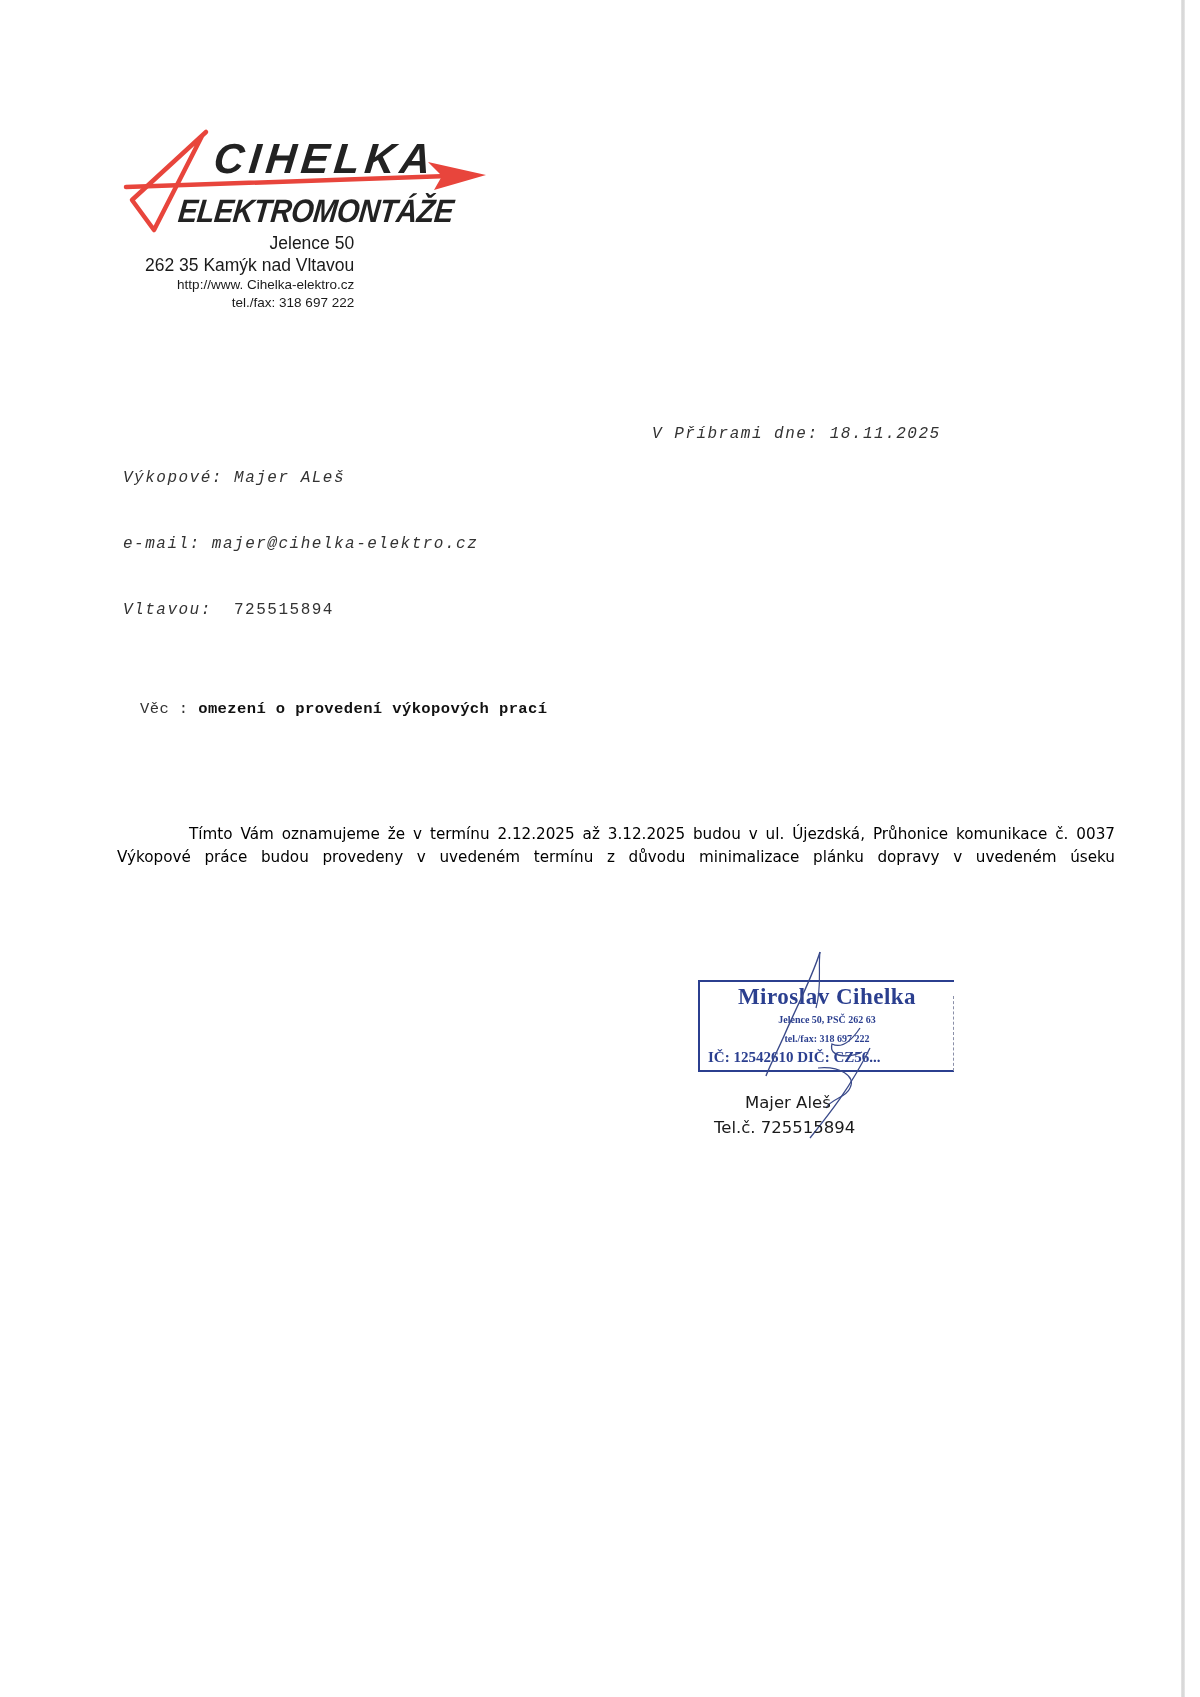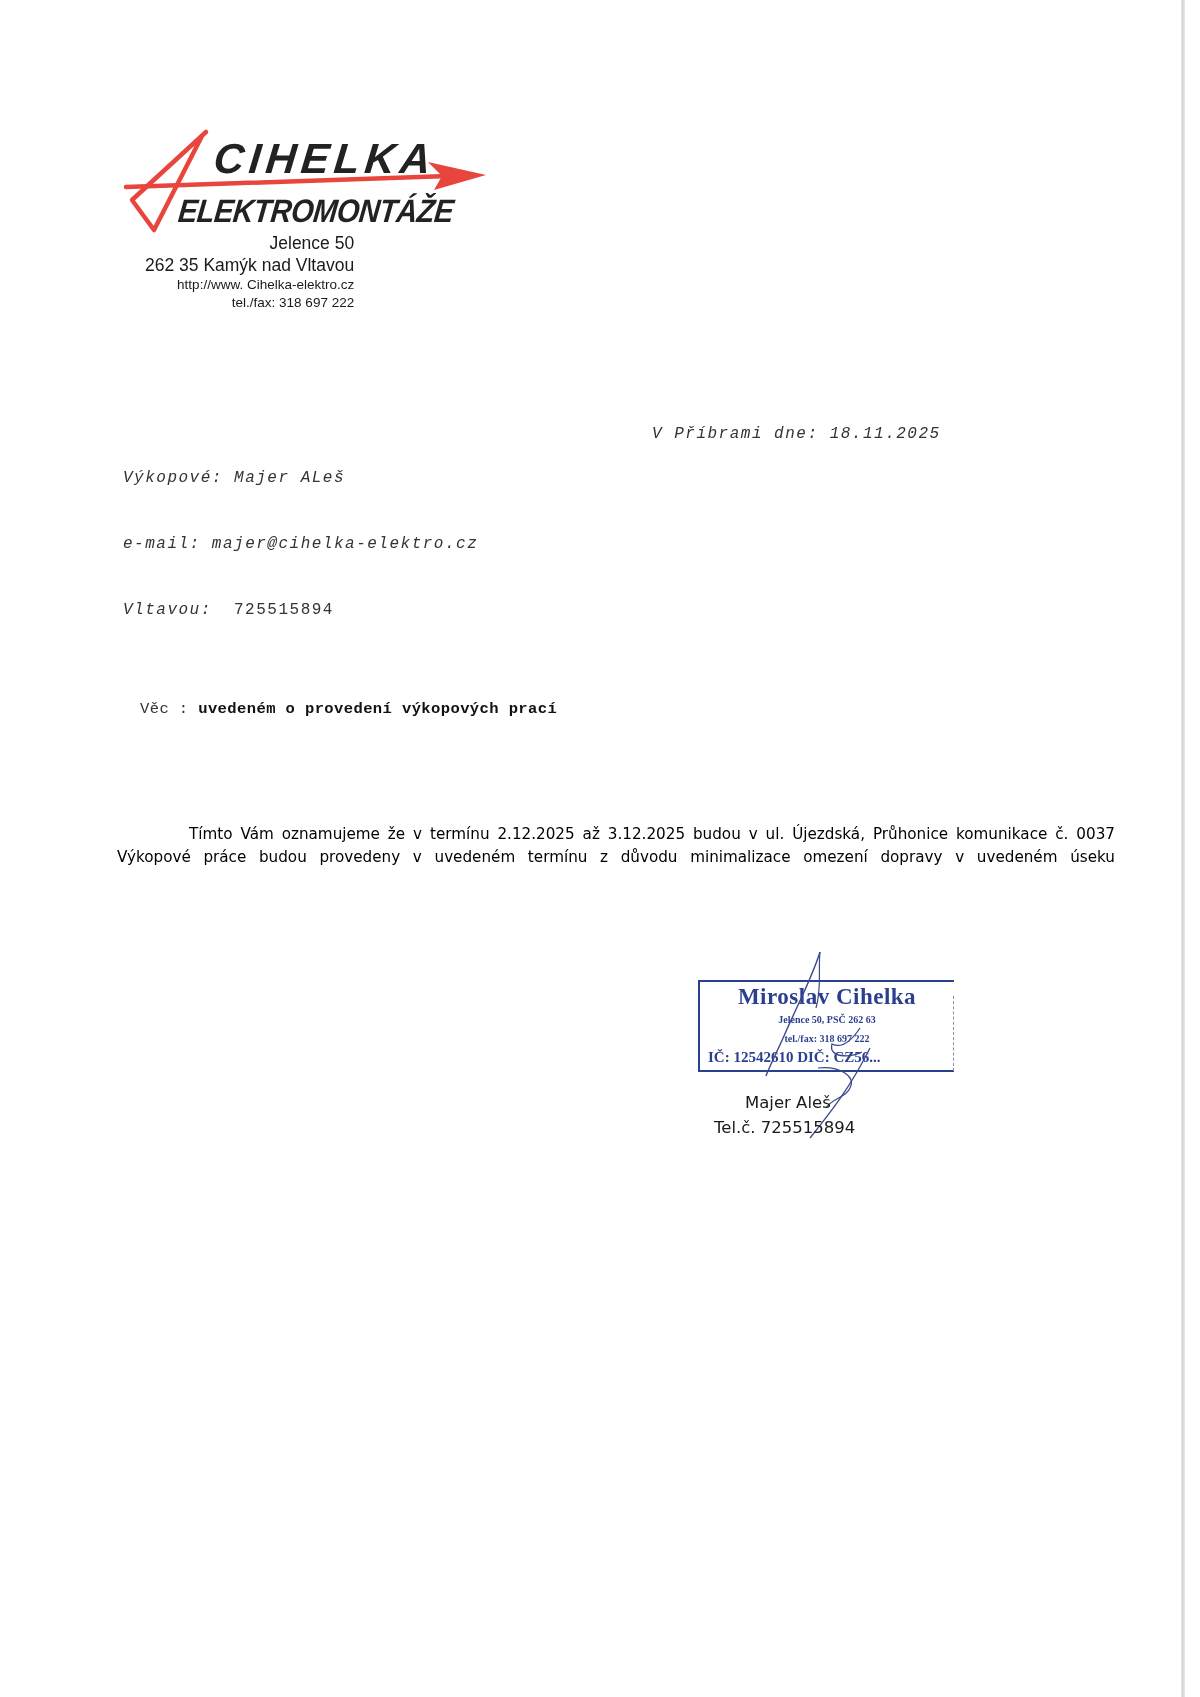--- a/index.html
+++ b/index.html
@@ -216,25 +216,25 @@
 </div>
 
 <div class="contact mono-it">
   <div><span>Výkopové:</span> <span>Majer ALeš</span></div>
   <div><span>e-mail:</span> <span>majer@cihelka-elektro.cz</span></div>
   <div><span>Vltavou:</span>  <span class="plain">725515894</span></div>
 </div>
 
 <div class="date-line mono-it"><span>V Příbrami dne:</span> <span>18.11.2025</span></div>
 
-<div class="subject"><span>Věc :</span> <span class="subj-text">uvedeném o provedení výkopových prací</span></div>
+<div class="subject"><span>Věc :</span> <span class="subj-text">omezení o provedení výkopových prací</span></div>
 
 <div class="body-text">
   <span class="bline first">Tímto Vám oznamujeme že v termínu 2.12.2025 až 3.12.2025 budou v ul. Újezdská, Průhonice komunikace č. 0037</span>
-  <span class="bline">Výkopové práce budou provedeny v uvedeném termínu z důvodu minimalizace omezení dopravy v uvedeném úseku</span>
+  <span class="bline">Výkopové práce budou provedeny v uvedeném termínu z důvodu minimalizace plánku dopravy v uvedeném úseku</span>
 </div>
 
 <div class="stamp">
   <div class="s-name">Miroslav Cihelka</div>
   <div class="s-l2">Jelence 50, PSČ 262 63</div>
   <div class="s-l3">tel./fax: 318 697 222</div>
   <div class="s-l4">IČ: 12542610  DIČ: CZ56...</div>
 </div>
 <div class="stamp-right-line"></div>
 

